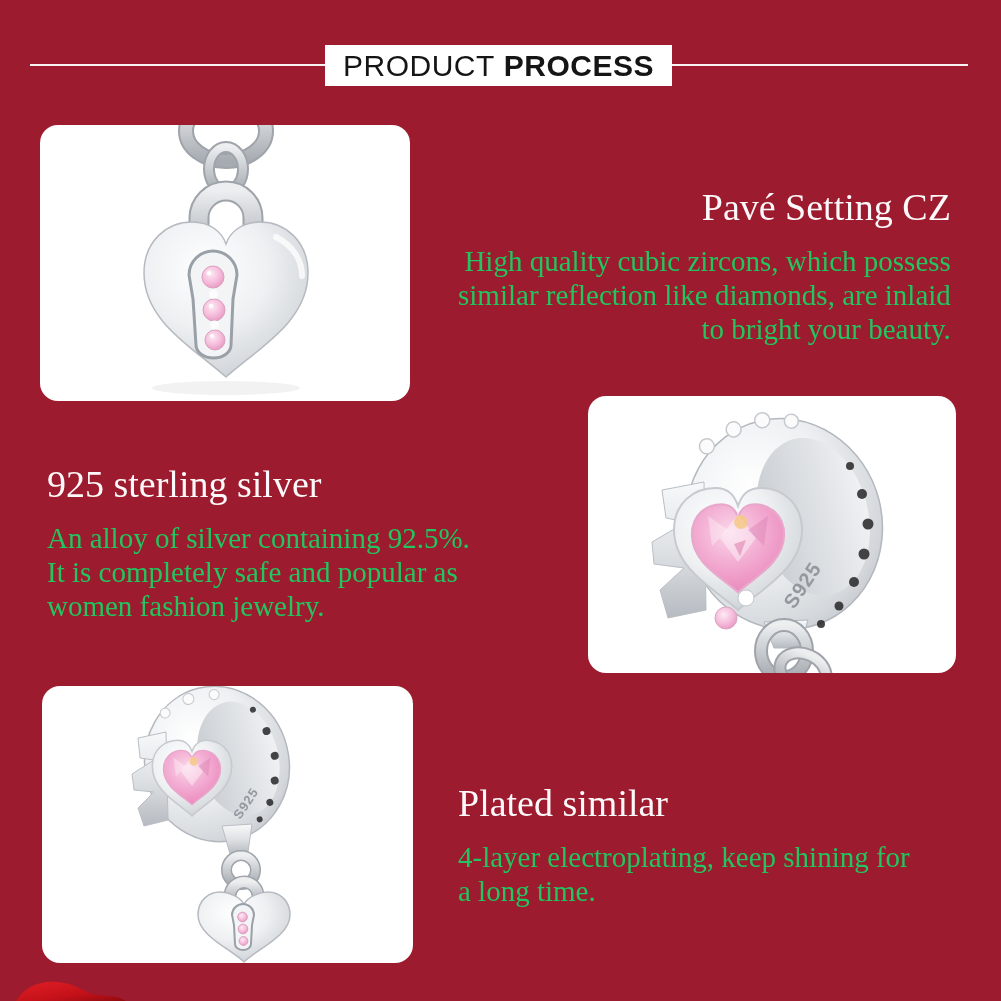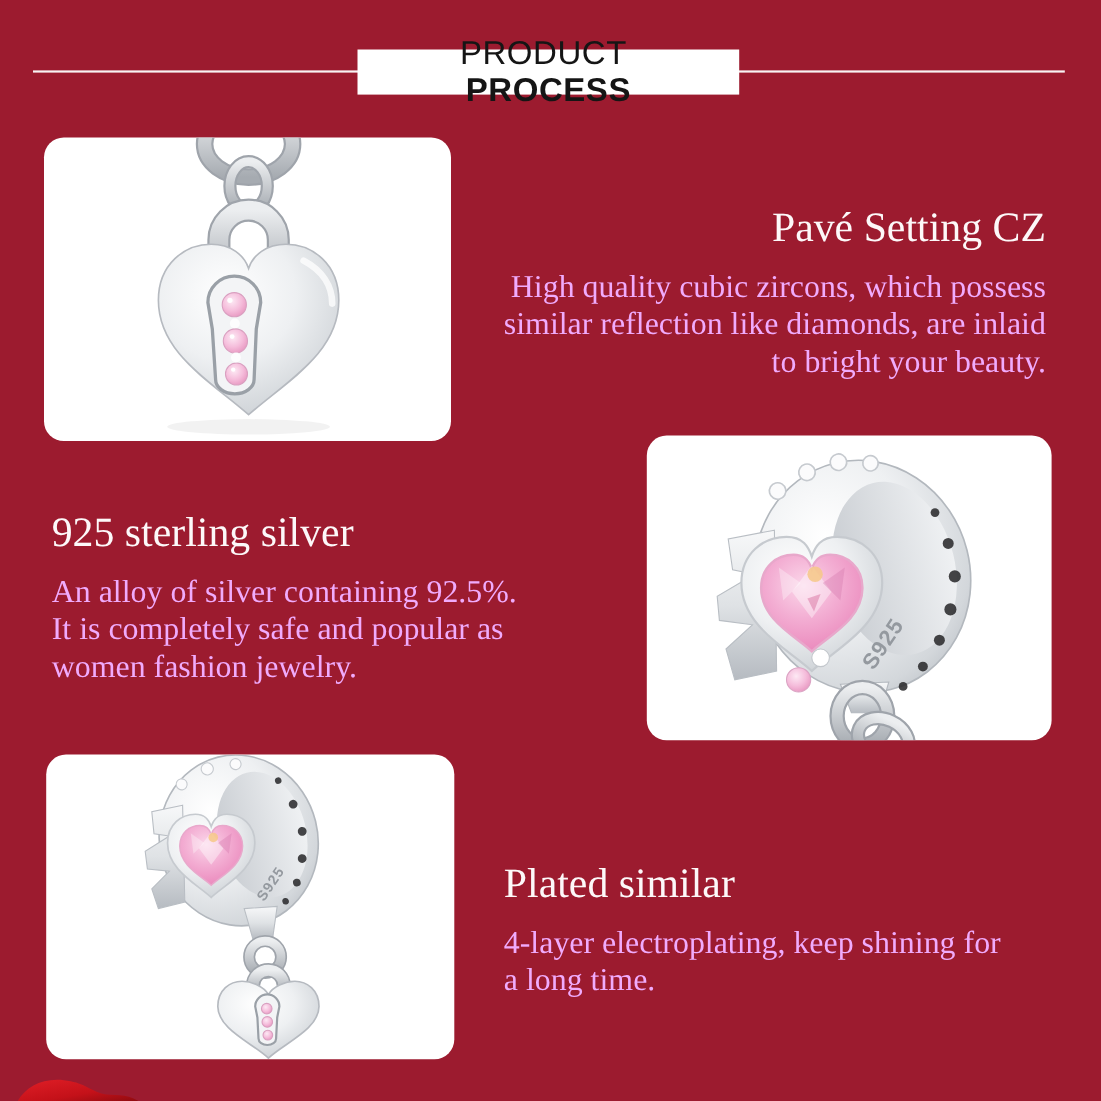--- a/index.html
+++ b/index.html
@@ -6,34 +6,34 @@
   body{
     width:1001px;height:1001px;position:relative;overflow:hidden;
     background:#9c1b2f;
     font-family:"Liberation Serif", serif;
   }
   
   .rule{position:absolute;left:30px;top:64px;width:938px;height:2px;background:#f8f3f3;}
   .title-box{
     position:absolute;left:325px;top:45px;width:347px;height:41px;background:#ffffff;
     display:flex;align-items:center;justify-content:center;
-    font-family:"Liberation Sans", sans-serif;font-size:30px;color:#151515;letter-spacing:.5px;flex-direction:column;
+    font-family:"Liberation Sans", sans-serif;font-size:30px;color:#151515;letter-spacing:.5px;
   }
   .title-regular{font-weight:400;margin-right:9px;}
   .title-bold{font-weight:700;}
   
   .card{position:absolute;background:#ffffff;border-radius:18px;overflow:hidden;}
   #card1{left:40px;top:125px;width:370px;height:276px;}
   #card2{left:588px;top:396px;width:368px;height:277px;}
   #card3{left:42px;top:686px;width:371px;height:277px;}
   .card svg{display:block;width:100%;height:100%;}
   
   .sec{position:absolute;}
   .sec h2{margin:0;font-size:38px;font-weight:400;color:#fdf8f9;line-height:1.12;}
-  .sec p{margin:15px 0 0;font-size:29px;line-height:34px;color:#f0abfc;white-space:pre-line;}
+  .sec p{margin:15px 0 0;font-size:29px;line-height:34px;color:#22c55e;white-space:pre-line;}
   #sec1{left:458px;top:186px;text-align:right;}
   #sec2{left:47px;top:463px;}
   #sec3{left:458px;top:782px;}
   
   .rose{position:absolute;left:16px;top:980px;width:110px;height:21px;}
   .engraving{font-family:"Liberation Sans", sans-serif;font-weight:600;fill:#94999f;letter-spacing:1px;}
 </style>
 </head>
 <body>
 

